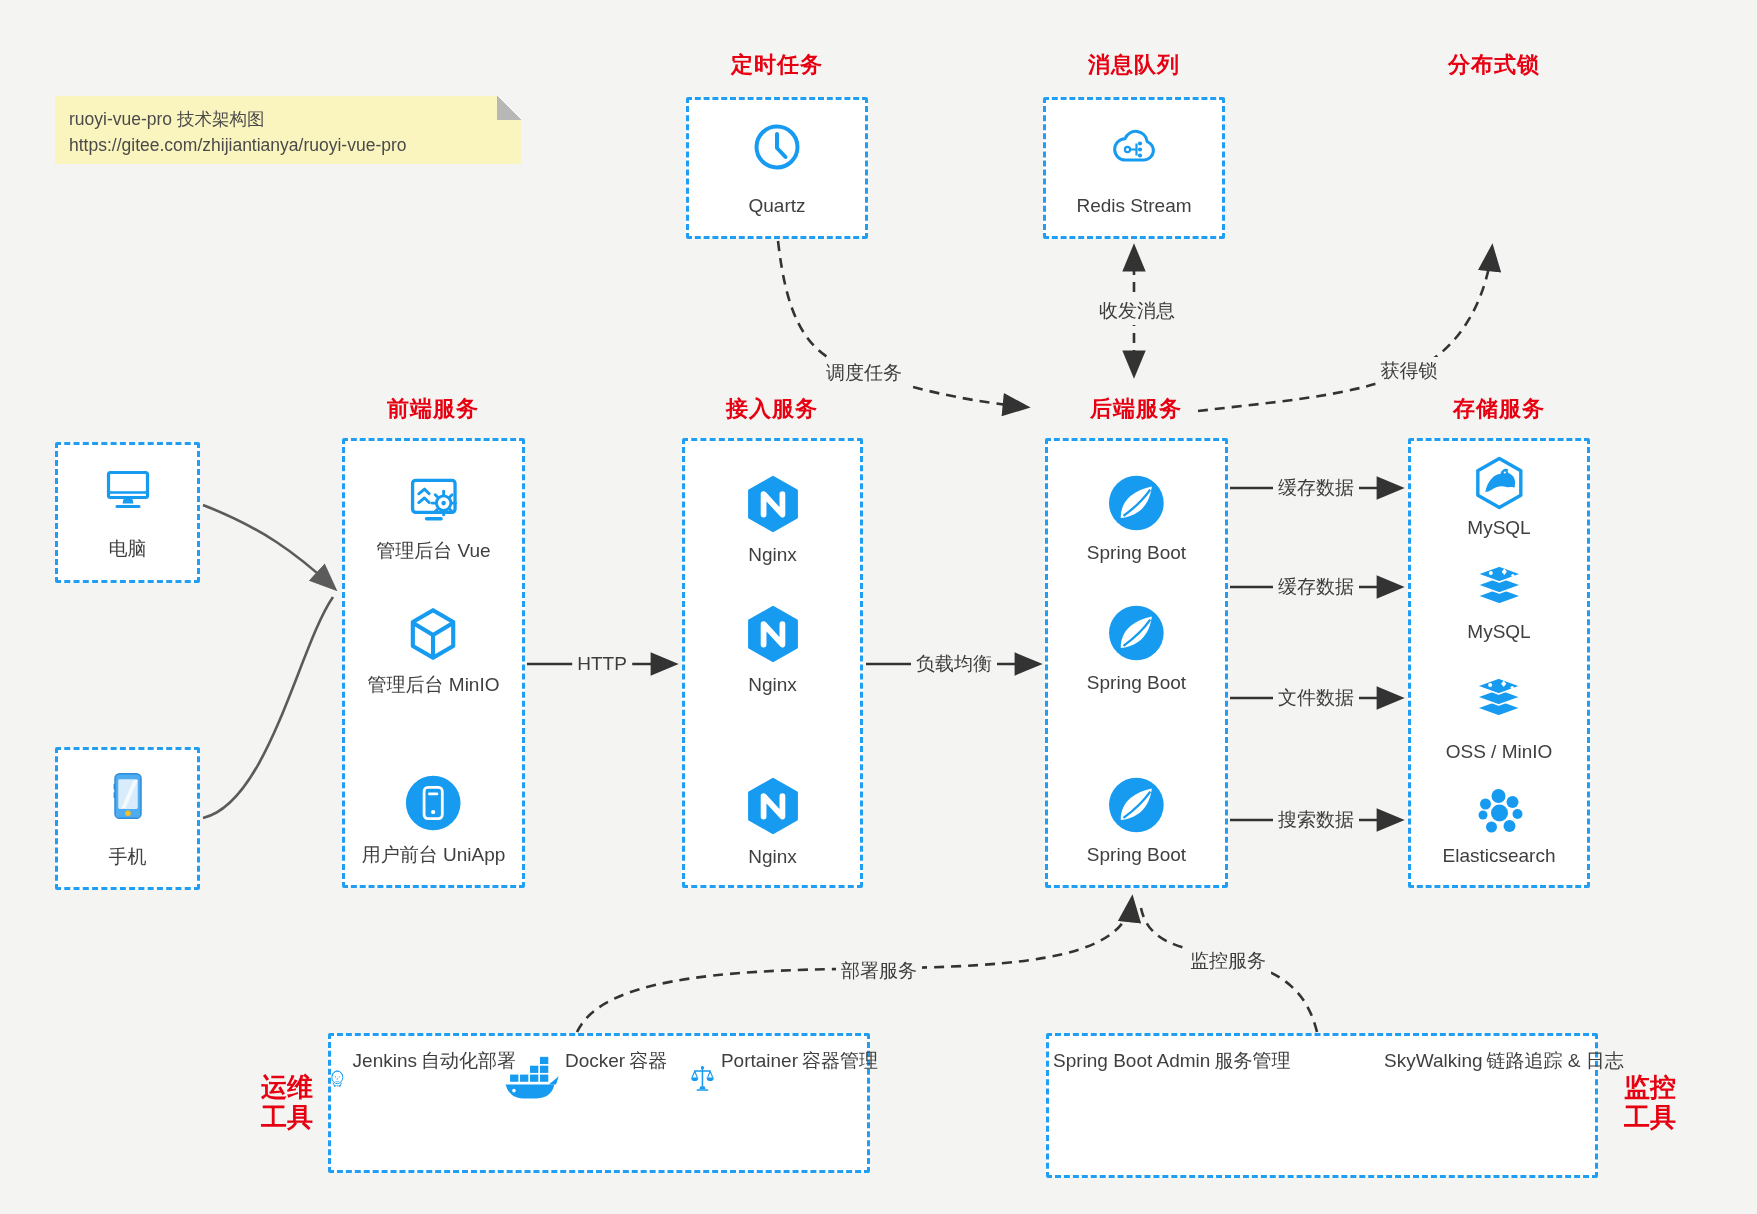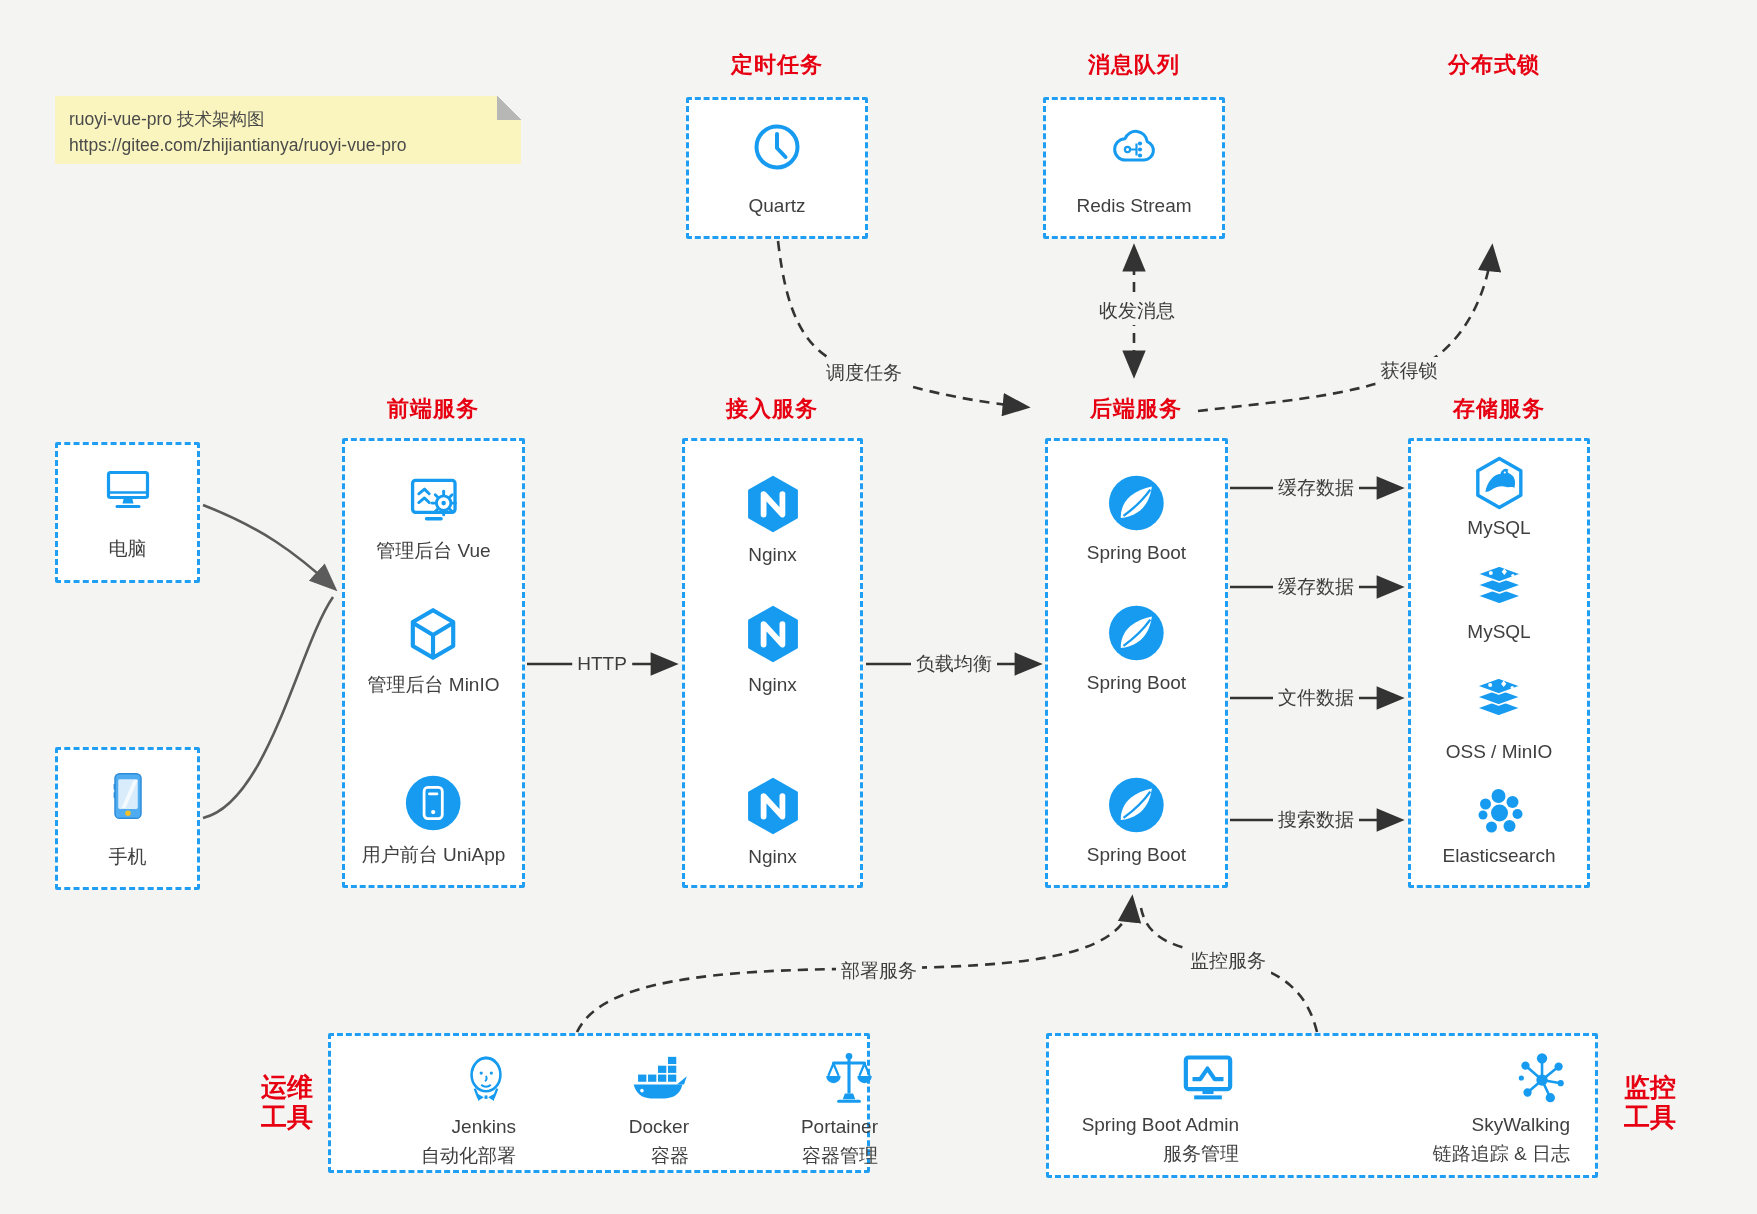--- a/index.html
+++ b/index.html
@@ -8,21 +8,21 @@
   .icon{color:#169BF0;display:block;}
   .box{position:absolute;border:3px dashed #1f9ef3;background:#fff;border-radius:2px;box-sizing:border-box;z-index:2;}
   .topbox{display:flex;flex-direction:column;align-items:center;justify-content:center;gap:20px;}
   .gtitle{position:absolute;transform:translateX(-50%);color:#E60012;font-weight:bold;font-size:22px;
           letter-spacing:1px;white-space:nowrap;z-index:3;}
   .sidelabel{position:absolute;color:#E60012;font-weight:bold;font-size:26px;line-height:30px;
              text-align:center;white-space:pre-line;z-index:3;}
   .ilabel{font-size:19px;color:#3f3f3f;white-space:nowrap;text-align:center;}
   .item{position:absolute;left:50%;transform:translateX(-50%);display:flex;flex-direction:column;
         align-items:center;gap:9px;}
-  .bitem{position:absolute;transform:translateX(-50%);display:flex;flex-direction:column;align-items:flex-end;
+  .bitem{position:absolute;transform:translateX(-50%);display:flex;align-items:flex-start;
          gap:4px;top:12px;width:190px;}
   .bitem .ilabel{line-height:1.32;}
   .note{position:absolute;left:55px;top:96px;width:466px;height:68px;background:#FAF5BE;z-index:2;
         padding:10px 0 0 14px;box-sizing:border-box;font-size:17.5px;color:#4a4a4a;line-height:26px;}
   .note .fold{position:absolute;top:0;right:0;width:24px;height:24px;
               background:linear-gradient(to bottom left,#f4f4f2 50%,#b7b7b5 50%);}
   .elabel{position:absolute;transform:translate(-50%,-50%);font-size:19px;color:#3d3d3d;
           background:#f4f4f2;padding:1px 5px;white-space:nowrap;z-index:6;}
   .wires{position:absolute;left:0;top:0;z-index:5;pointer-events:none;}
 </style>

